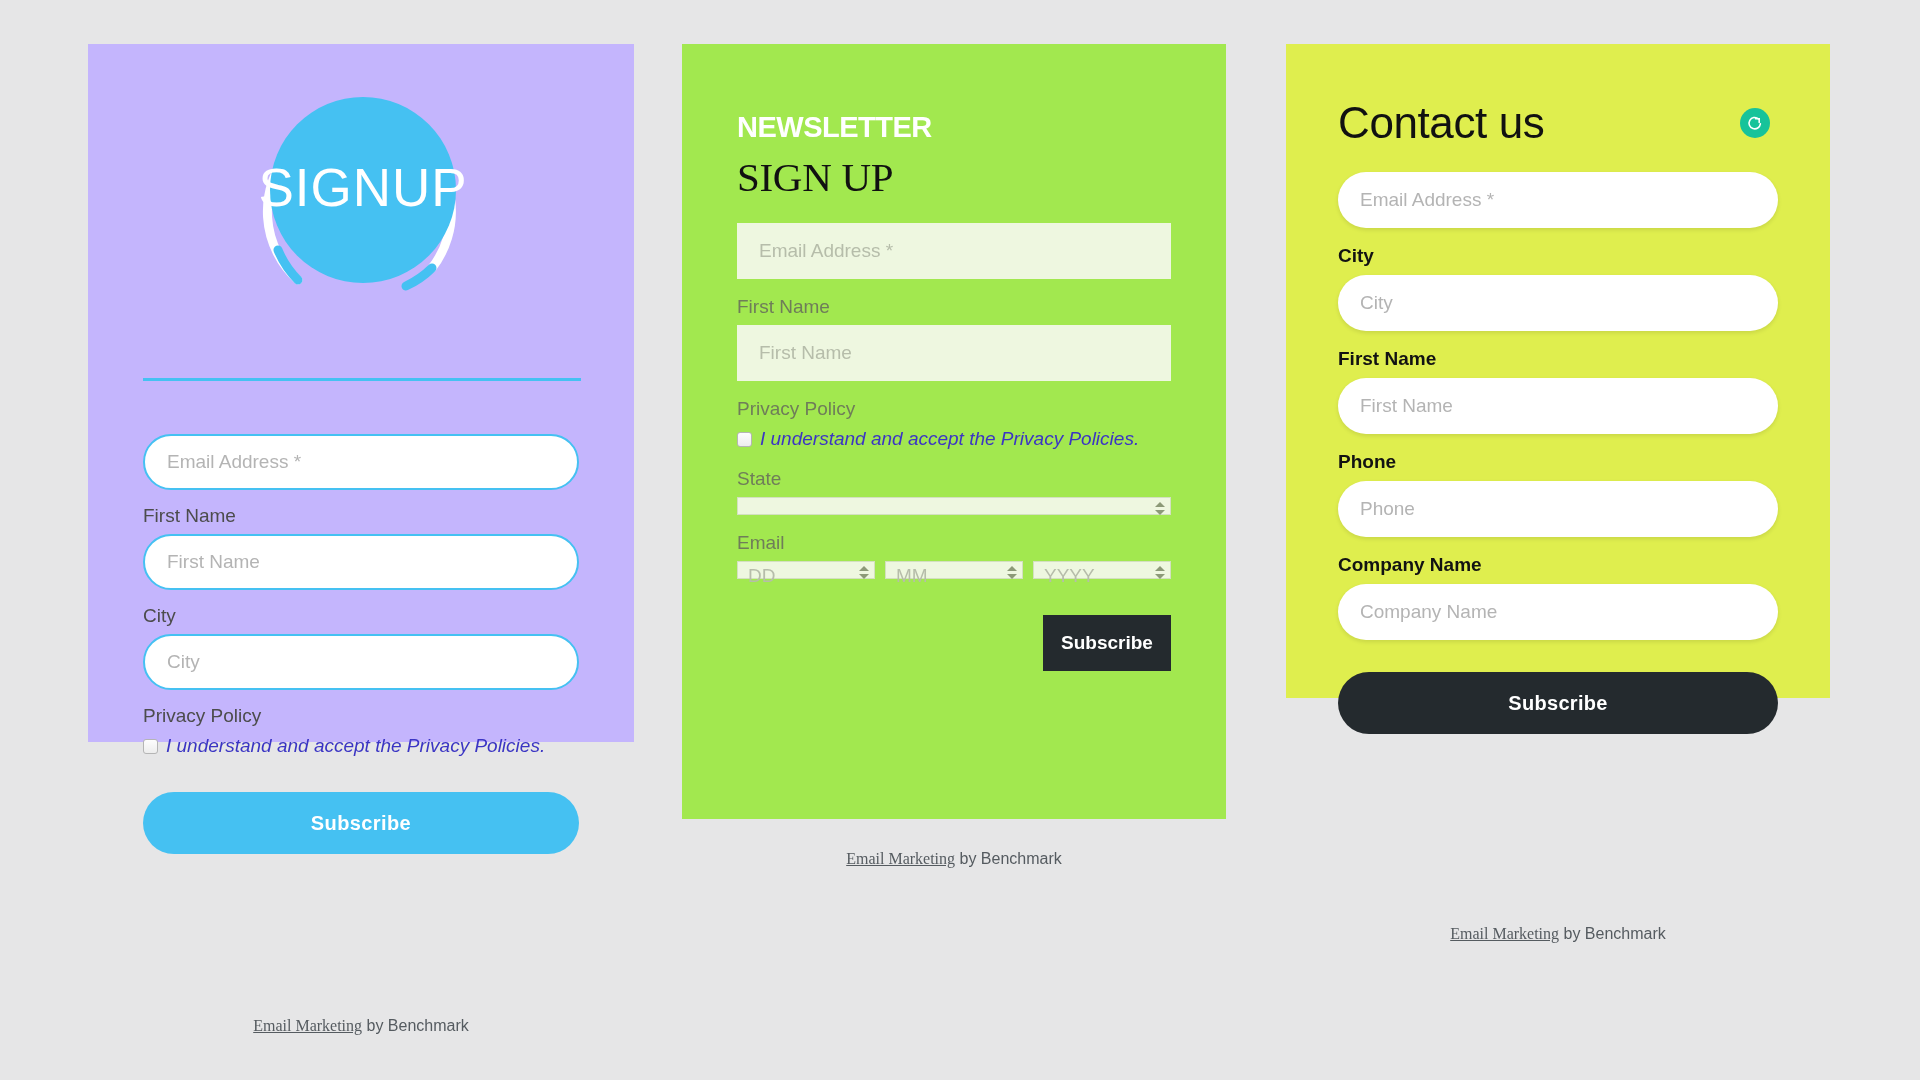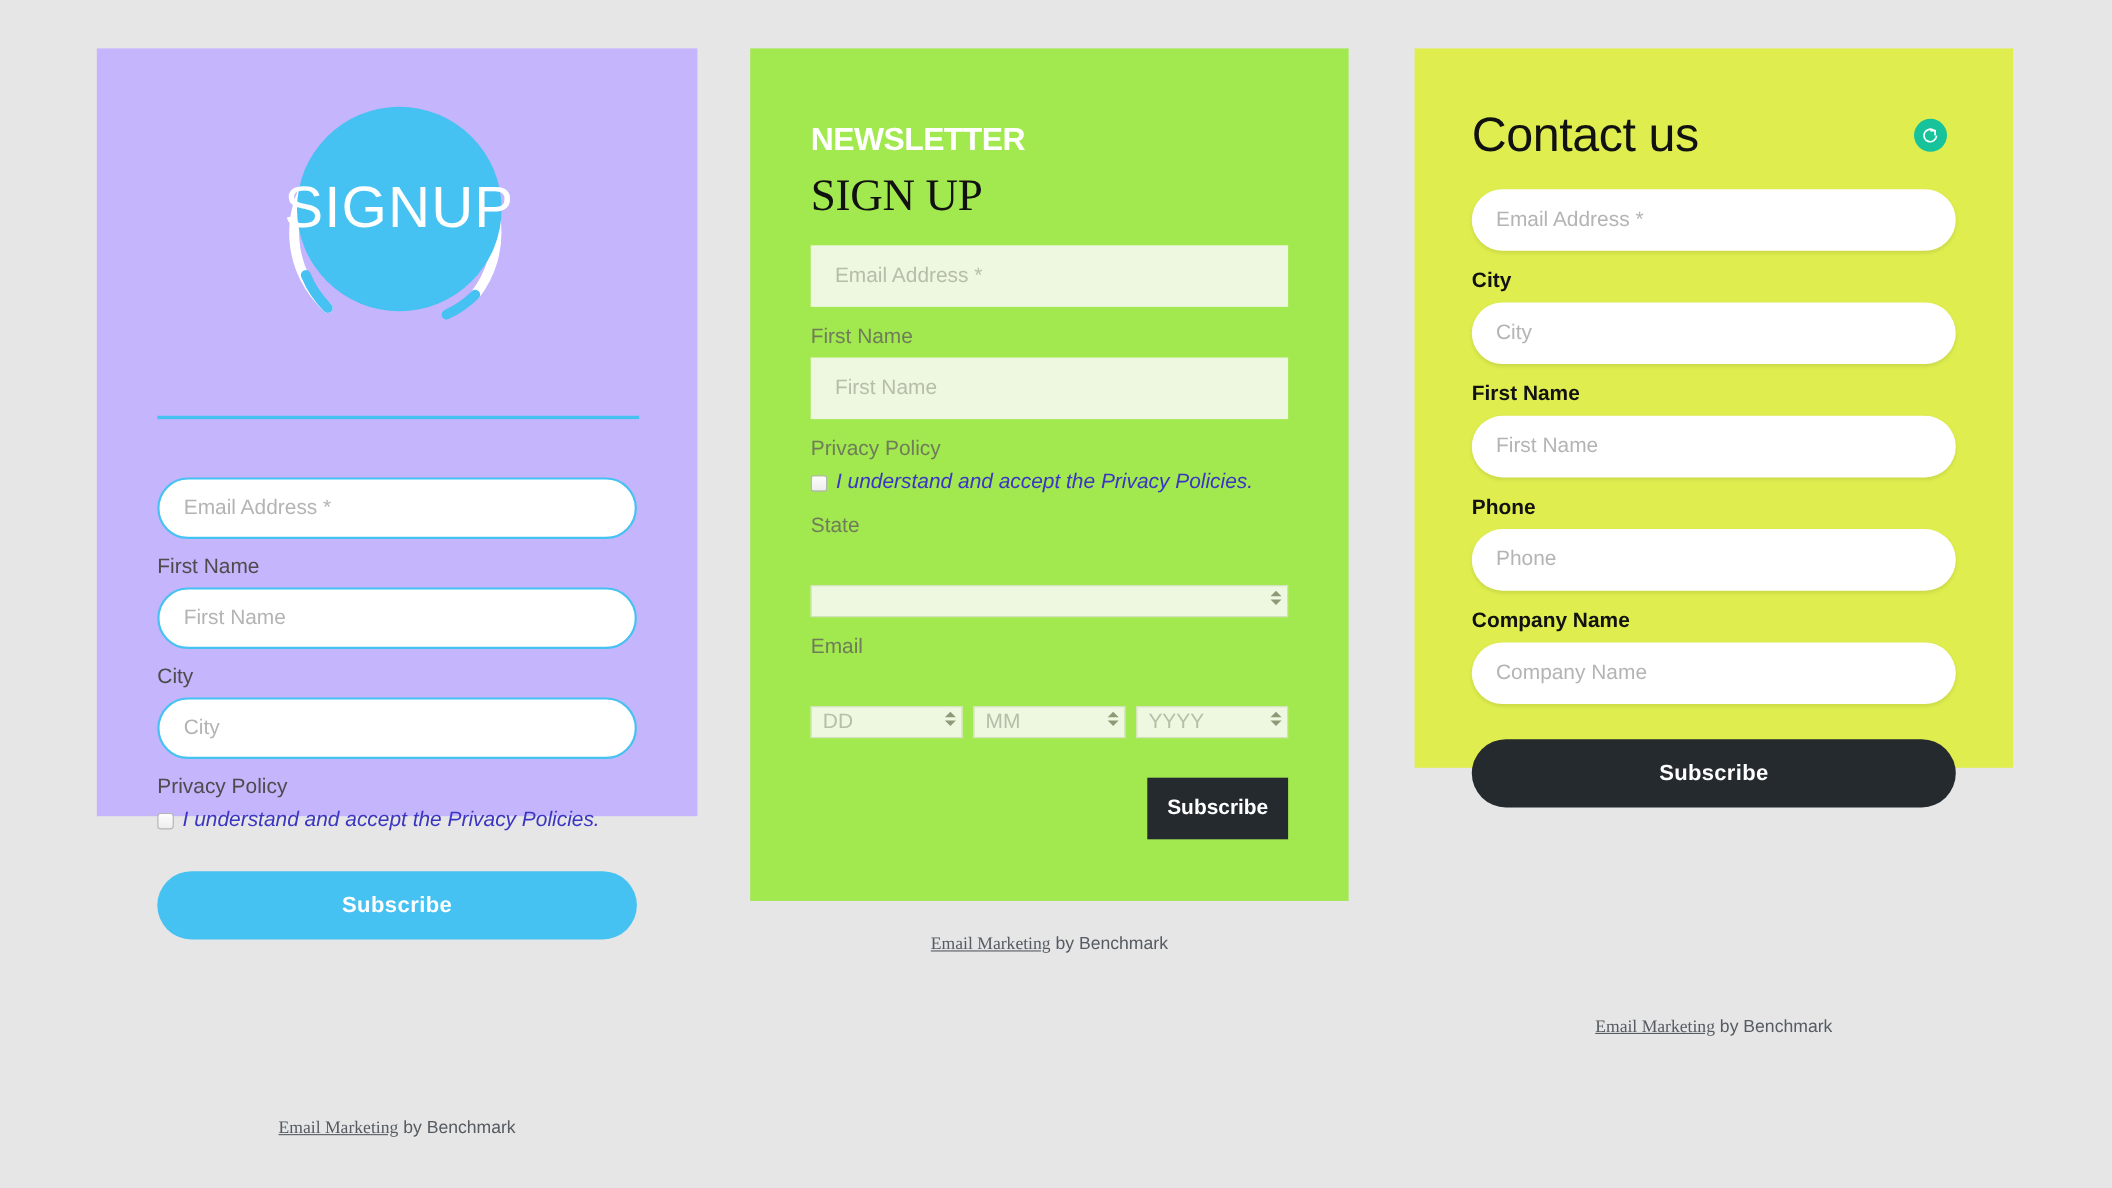--- a/index.html
+++ b/index.html
@@ -77,21 +77,21 @@
     font-size: 19px; color: #b6bdaa; padding: 0 22px;
     font-family: "Liberation Sans", sans-serif; display: block;
     line-height: 56px;
   }
   .mid-privacy-row { display: flex; align-items: center; gap: 8px; margin-top: 4px; }
   .mid-policy-link {
     font-size: 19px; font-style: italic; color: #3b35c4; line-height: 24px;
   }
   .select-box {
     position: relative; background: #eef7e0; border: 1px solid #d3e0c0;
-    height: 29px; display: inline-block; vertical-align: top; margin-top: 35px;
+    height: 18px; display: inline-block; vertical-align: top;
   }
   .select-box .sel-text {
     font-size: 19px; color: #b6bdaa; line-height: 27px; padding-left: 10px;
     display: block; white-space: nowrap;
   }
   .spin {
     position: absolute; right: 6px; top: 4px; width: 9px; height: 20px;
   }
   .spin i {
     display: block; width: 0; height: 0; border-left: 5px solid transparent;

